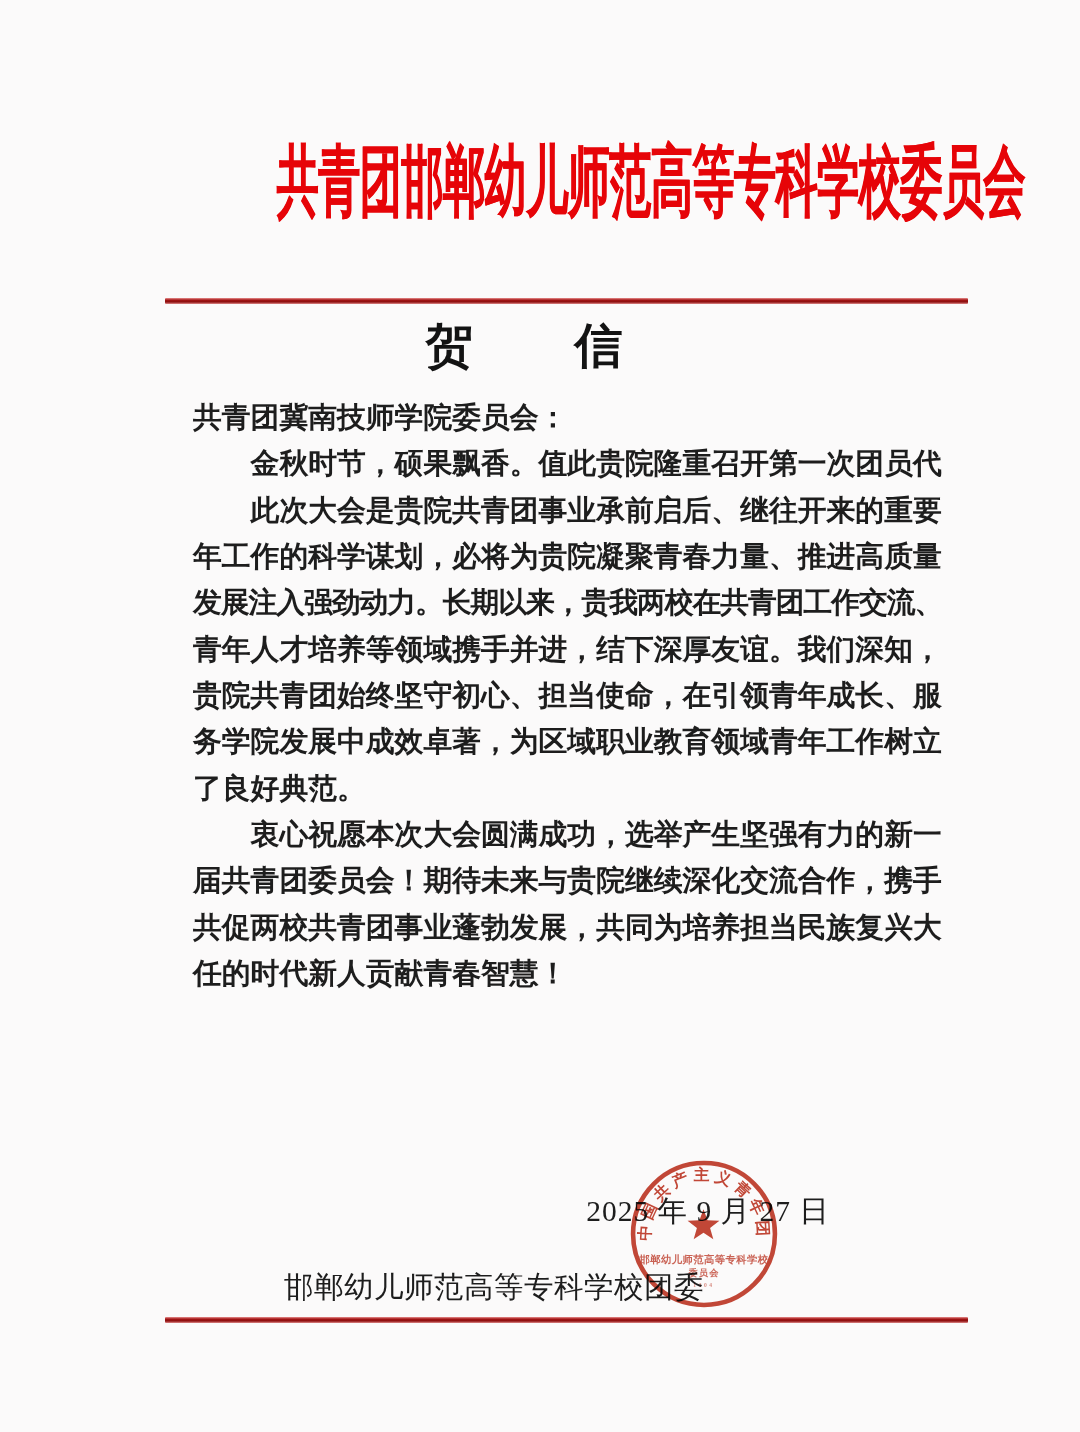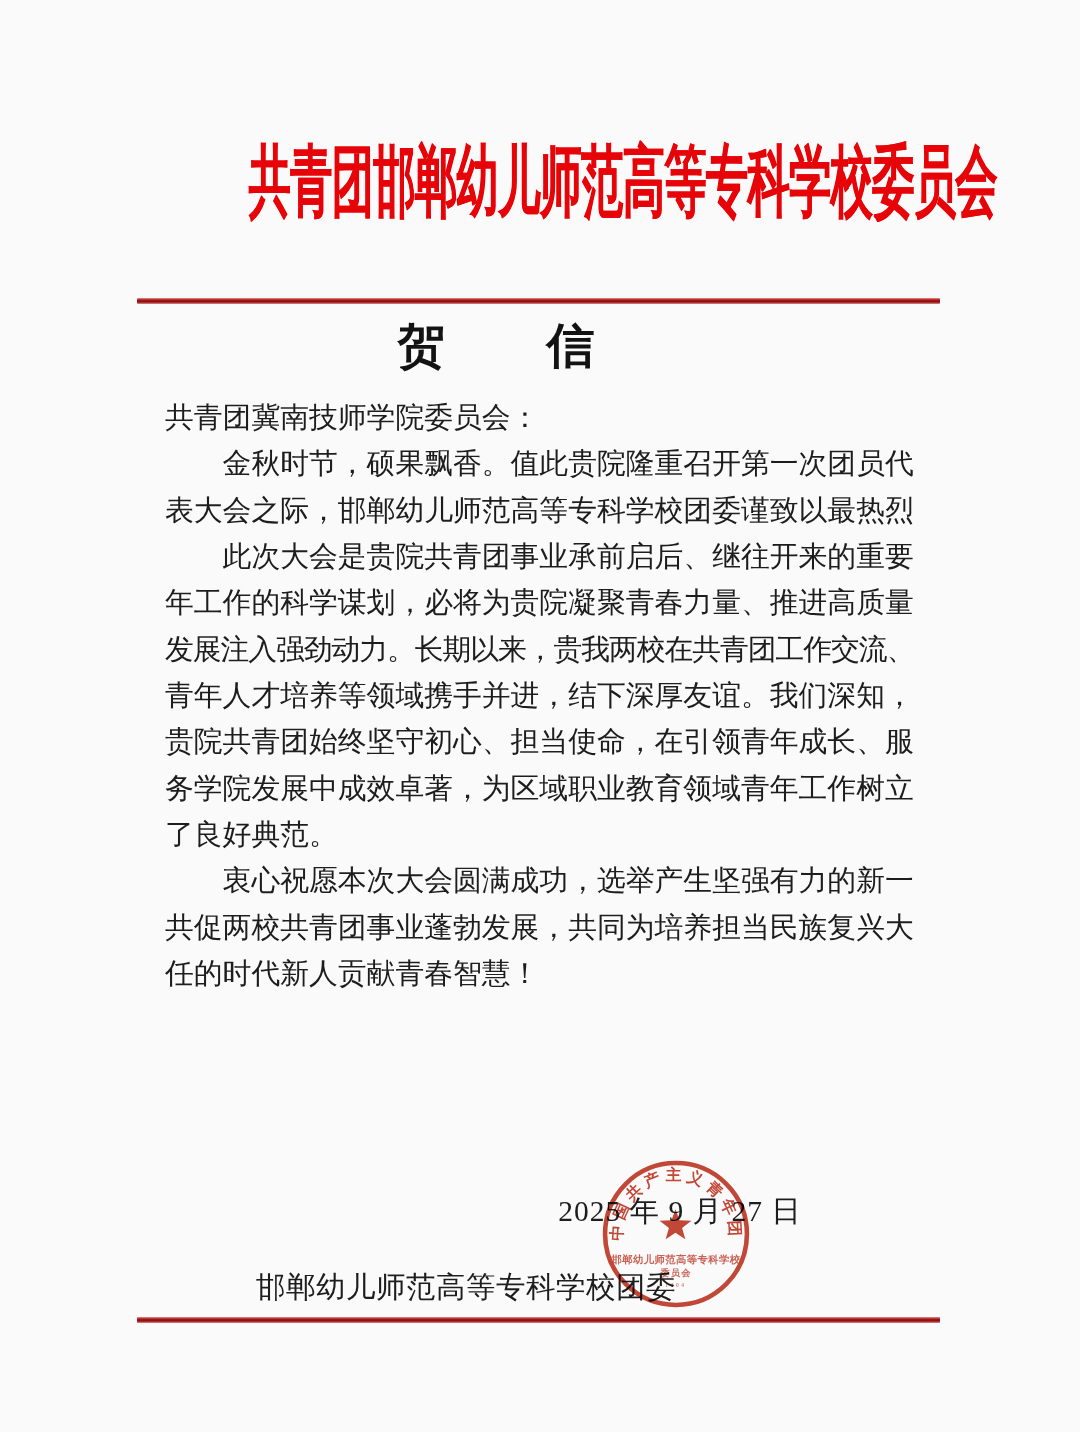--- a/index.html
+++ b/index.html
@@ -3,21 +3,21 @@
 <meta charset="utf-8">
 <style>
   html,body { margin:0; padding:0; }
   body {
     width:1080px; height:1432px;
     background:#fbfafa;
     font-family:"Liberation Serif","DejaVu Serif",serif;
     position:relative;
     overflow:hidden;
   }
-  .page { position:absolute; inset:0; }
+  .page { position:absolute; inset:0;margin-left:28px; }
 
   .masthead {
     position:absolute; top:130px; left:0; width:1080px;
     text-align:center;
     font-size:78px; font-weight:700;
     color:#e60408;
     white-space:nowrap;
     letter-spacing:-1px;
     transform:scaleX(0.54);
     transform-origin:540px 50%;
@@ -40,20 +40,21 @@
     text-indent:0.55em;
   }
 
   .letter {
     position:absolute; top:394px; left:165px; width:752px;
     font-size:28.8px; color:#1d1d1d;
   }
   .bline {
     line-height:46.35px; height:46.35px;
     white-space:nowrap;
+    font-weight:bold;
   }
   .indent { text-indent:57.6px; }
   .squeeze { letter-spacing:-1.05px; }
 
   .sig-line {
     position:absolute; top:1268px; left:256px; width:800px;
     text-align:left; font-size:29.5px; color:#1d1d1d;
     letter-spacing:0.5px;
   }
   .date-line {
@@ -76,31 +77,31 @@
   <div class="masthead">共青团邯郸幼儿师范高等专科学校委员会</div>
 
   <div class="rule rule-top"></div>
 
   <div class="doc-title">贺　信</div>
 
   <div class="letter">
     <div class="bline">共青团冀南技师学院委员会：</div>
 
     <div class="bline indent">金秋时节，硕果飘香。值此贵院隆重召开第一次团员代</div>
-    <div class="bline">表大会之际，邯郸幼儿师范高等专科学校团委谨致以最热烈</div>
 
     <div class="bline indent">此次大会是贵院共青团事业承前启后、继往开来的重要</div>
     <div class="bline">年工作的科学谋划，必将为贵院凝聚青春力量、推进高质量</div>
     <div class="bline squeeze">发展注入强劲动力。长期以来，贵我两校在共青团工作交流、</div>
     <div class="bline">青年人才培养等领域携手并进，结下深厚友谊。我们深知，</div>
     <div class="bline">贵院共青团始终坚守初心、担当使命，在引领青年成长、服</div>
     <div class="bline">务学院发展中成效卓著，为区域职业教育领域青年工作树立</div>
     <div class="bline">了良好典范。</div>
 
     <div class="bline indent">衷心祝愿本次大会圆满成功，选举产生坚强有力的新一</div>
+    <div class="bline">届共青团委员会！期待未来与贵院继续深化交流合作，携手</div>
     <div class="bline">共促两校共青团事业蓬勃发展，共同为培养担当民族复兴大</div>
     <div class="bline">任的时代新人贡献青春智慧！</div>
   </div>
 
   <div class="sig-line">邯郸幼儿师范高等专科学校团委</div>
   <div class="date-line">2025 年 9 月 27 日</div>
 
   <svg class="seal" viewBox="0 0 150 150" xmlns="http://www.w3.org/2000/svg">
     <defs>
       <path id="seal-arc" d="M 25.2,93.1 A 53,53 0 1 1 124.8,93.1" fill="none"></path>

